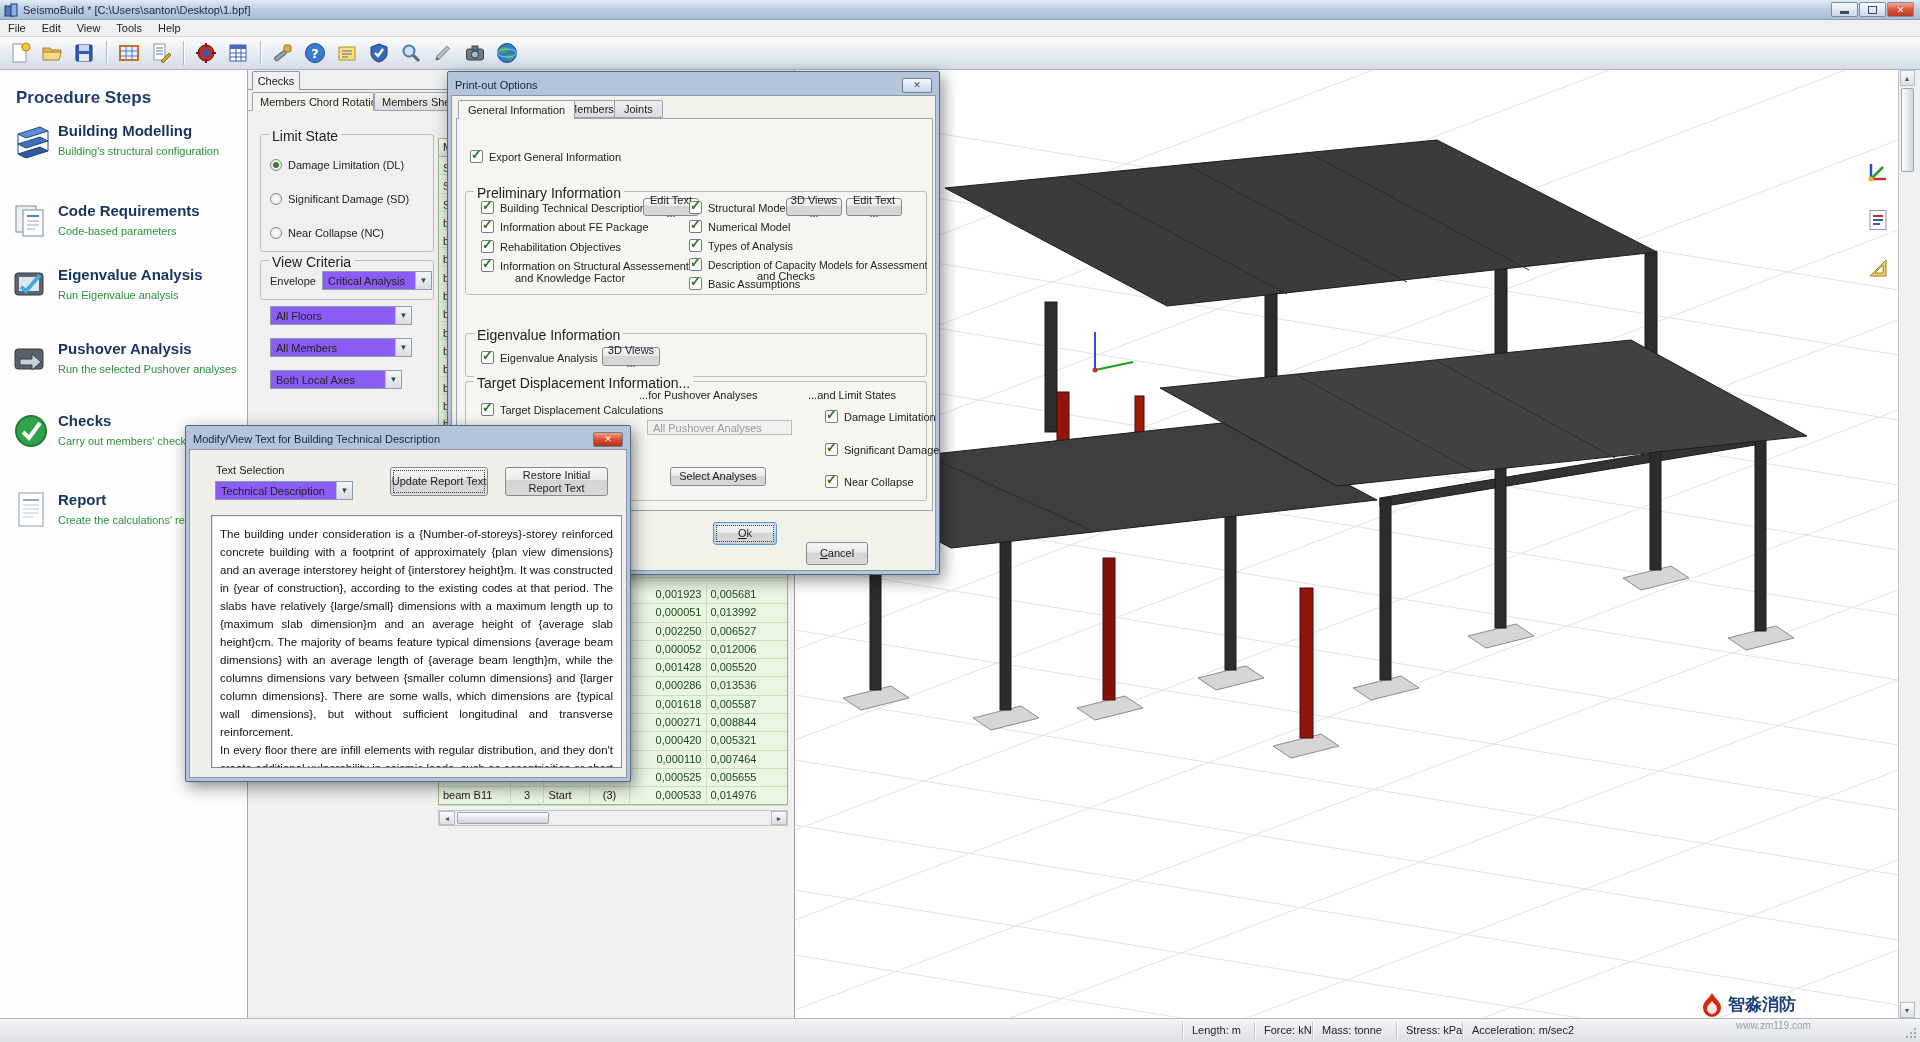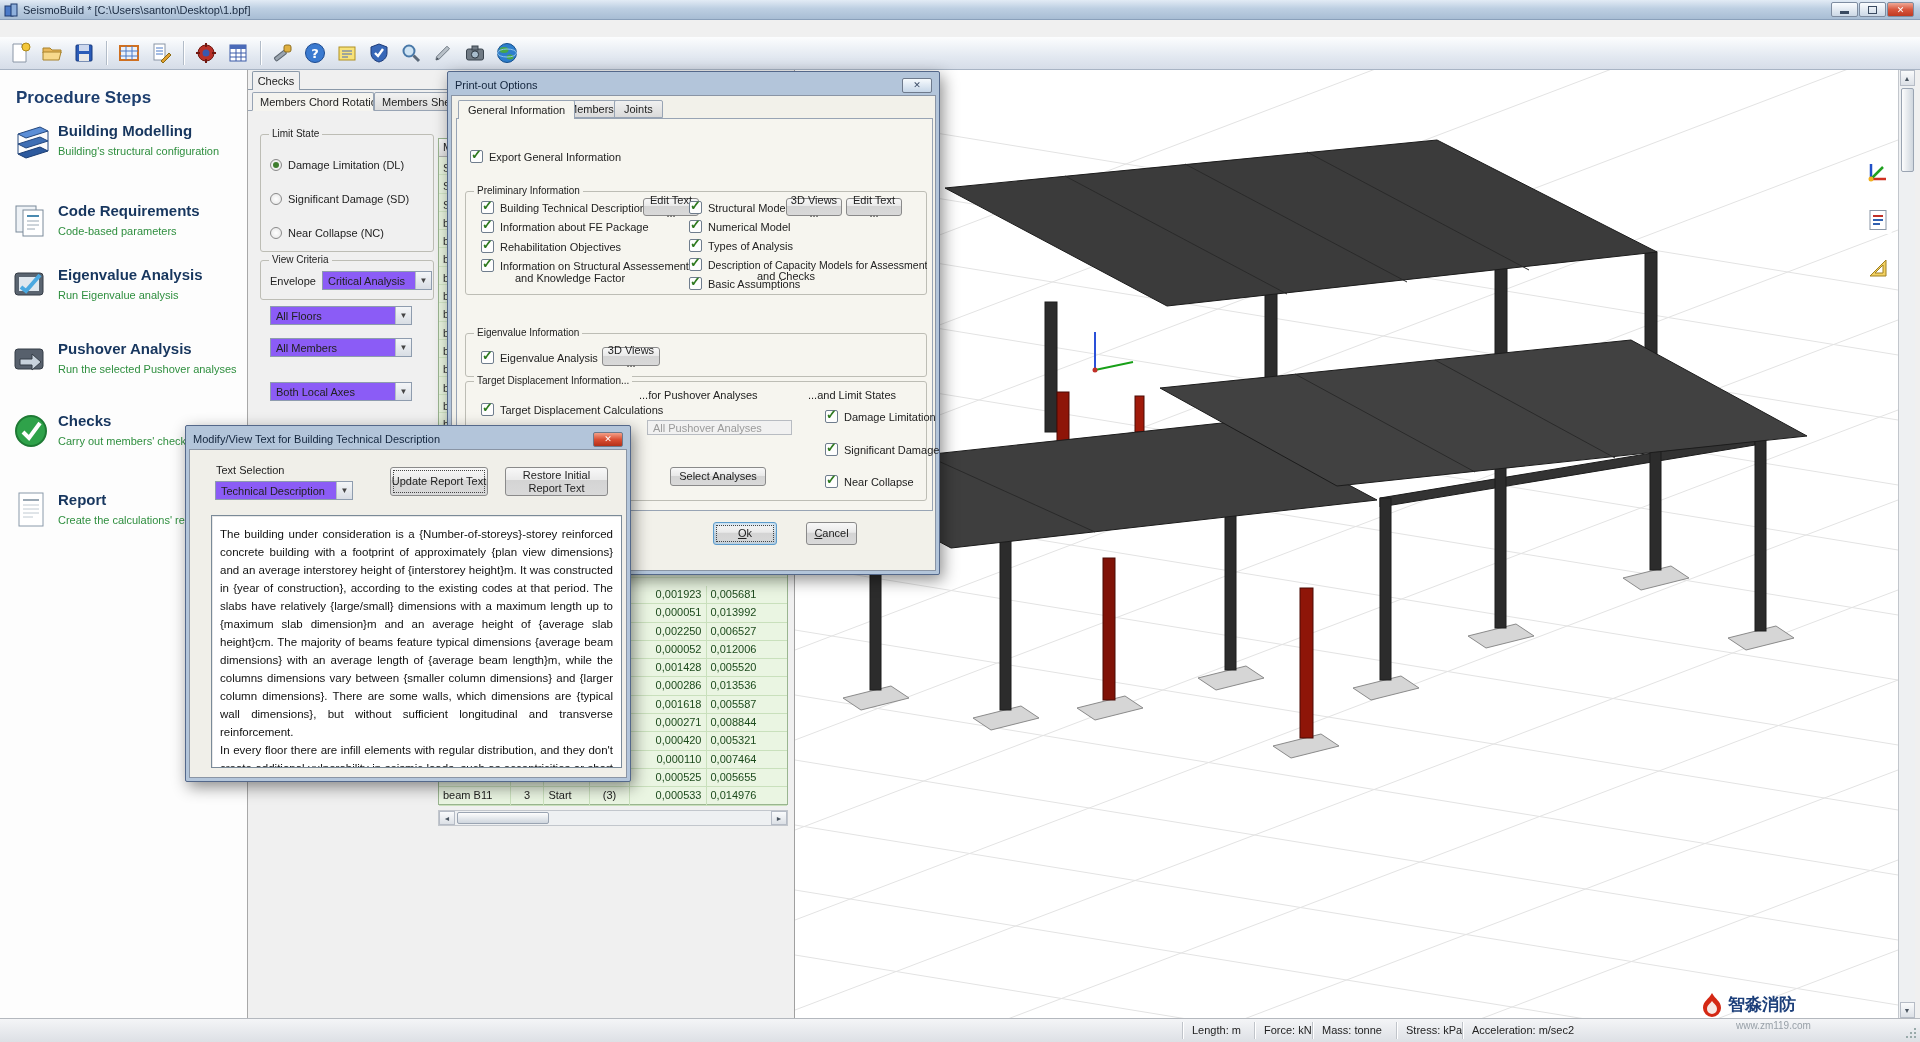--- a/index.html
+++ b/index.html
@@ -33,21 +33,21 @@
   .sb-desc{position:absolute;left:58px;top:25px;font-size:11px;color:#2f8f3f;white-space:nowrap;}
 
   
   .panel{position:absolute;left:248px;top:70px;width:547px;height:948px;background:#f0f0f0;border-right:1px solid #a0a0a0;}
   .main-tab{position:absolute;left:4px;top:1px;width:48px;height:19px;background:#f0f0f0;border:1px solid #8a98a8;border-bottom:none;border-radius:2px 2px 0 0;display:flex;align-items:center;justify-content:center;z-index:2;}
   .main-tab-line{position:absolute;left:0;top:19px;width:100%;border-top:1px solid #8a98a8;}
   .sub-tab{position:absolute;top:22px;height:19px;display:flex;align-items:center;padding:0 7px;font-size:11px;border:1px solid #98a4b4;border-radius:2px 2px 0 0;background:linear-gradient(#f2f2f2,#dcdcdc);white-space:nowrap;overflow:hidden;}
   .sub-tab.active{background:#f5f4ef;border-bottom:1px solid #f5f4ef;z-index:2;}
   .sub-line{position:absolute;left:0;top:40px;width:100%;border-top:1px solid #98a4b4;}
   .groupbox{position:absolute;border:1px solid #bdbdb5;border-radius:3px;}
-  .gb-label{position:absolute;top:-7px;left:8px;background:#f0f0f0;padding:0 3px;font-size:10px;white-space:nowrap;}
+  .gb-label{position:absolute;top:-7px;left:8px;background:#f0f0f0;padding:0 3px;font-size:14px;white-space:nowrap;}
   .gb-label.onpage{background:#f6f5ef;}
   .radio{display:inline-block;width:12px;height:12px;border:1px solid #8a8a8a;border-radius:50%;background:radial-gradient(#fff,#e4e4e4);position:relative;flex:none;}
   .radio.sel::after{content:"";position:absolute;left:2px;top:2px;width:6px;height:6px;border-radius:50%;background:#3f7d2f;}
   .row-flex{position:absolute;display:flex;align-items:center;gap:6px;white-space:nowrap;}
   .combo{position:absolute;height:19px;background:#8b5cf6;border:1px solid #8e9cae;display:flex;align-items:center;}
   .combo-text{flex:1;padding:0 5px;font-size:11px;overflow:hidden;white-space:nowrap;}
   .combo-btn{width:16px;height:100%;background:linear-gradient(#f4f6f8,#d8dde4);border-left:1px solid #b4bcc6;display:flex;align-items:center;justify-content:center;font-size:8px;color:#444;flex:none;}
 
   
   .tbl{position:absolute;left:190px;top:68px;width:350px;height:667px;background:#eaf5e2;border:1px solid #9ab590;}
@@ -134,20 +134,27 @@
         </div>
       <div class="wbtn">
           <span class="gmax"></span>
         </div>
       <div class="wbtn close">
           <span>✕</span>
         </div>
     </div>
   </div>
 
+  <div class="menubar">
+    <span class="menu-item">File</span>
+    <span class="menu-item">Edit</span>
+    <span class="menu-item">View</span>
+    <span class="menu-item">Tools</span>
+    <span class="menu-item">Help</span>
+  </div>
 
   <div class="toolbar">
     <div class="tbtn">
         <svg width="22" height="22" viewBox="0 0 22 22">
           <path d="M4 2h9l4 4v14H4z" fill="#fff" stroke="#8a96a6"></path>
           <path d="M13 2l4 4h-4z" fill="#d8e0ea" stroke="#8a96a6"></path>
           <circle cx="17" cy="5" r="4" fill="#f3c73a" stroke="#b08a18"></circle>
         </svg>
       </div>
     <div class="tbtn">
@@ -362,21 +369,21 @@
     </div>
 
     <div class="combo" style="left:22px;top:236px;width:142px">
       <span class="combo-text">All Floors</span>
       <span class="combo-btn">▼</span>
     </div>
     <div class="combo" style="left:22px;top:268px;width:142px">
       <span class="combo-text">All Members</span>
       <span class="combo-btn">▼</span>
     </div>
-    <div class="combo" style="left:22px;top:312px;width:142px">
+    <div class="combo" style="left:22px;top:300px;width:132px">
       <span class="combo-text">Both Local Axes</span>
       <span class="combo-btn">▼</span>
     </div>
 
     <div class="tbl">
       <div class="tbl-header">
         <span class="th" style="width:72px">Member</span>
         <span class="th" style="flex:1;border-right:none"></span>
       </div>
       <div class="covered">
@@ -756,21 +763,21 @@
             <span class="cb">
               <span class="ck">✓</span>
             </span>
             <span>Near Collapse</span>
           </div>
       </div>
 
       <div class="btn def focusd" style="left:261px;top:426px;width:64px;height:23px">
           <span class="btxt ufl">Ok</span>
         </div>
-      <div class="btn" style="left:354px;top:426px;width:51px;height:23px">
+      <div class="btn" style="left:354px;top:446px;width:62px;height:23px">
           <span class="btxt ufl">Cancel</span>
         </div>
     </div>
   </div>
 
   <div class="dialog" style="left:185px;top:425px;width:446px;height:357px;z-index:60">
     <div class="dtitle">
       <span class="dtitle-text">Modify/View Text for Building Technical Description</span>
       <span class="dclose red">
           <span>✕</span>

